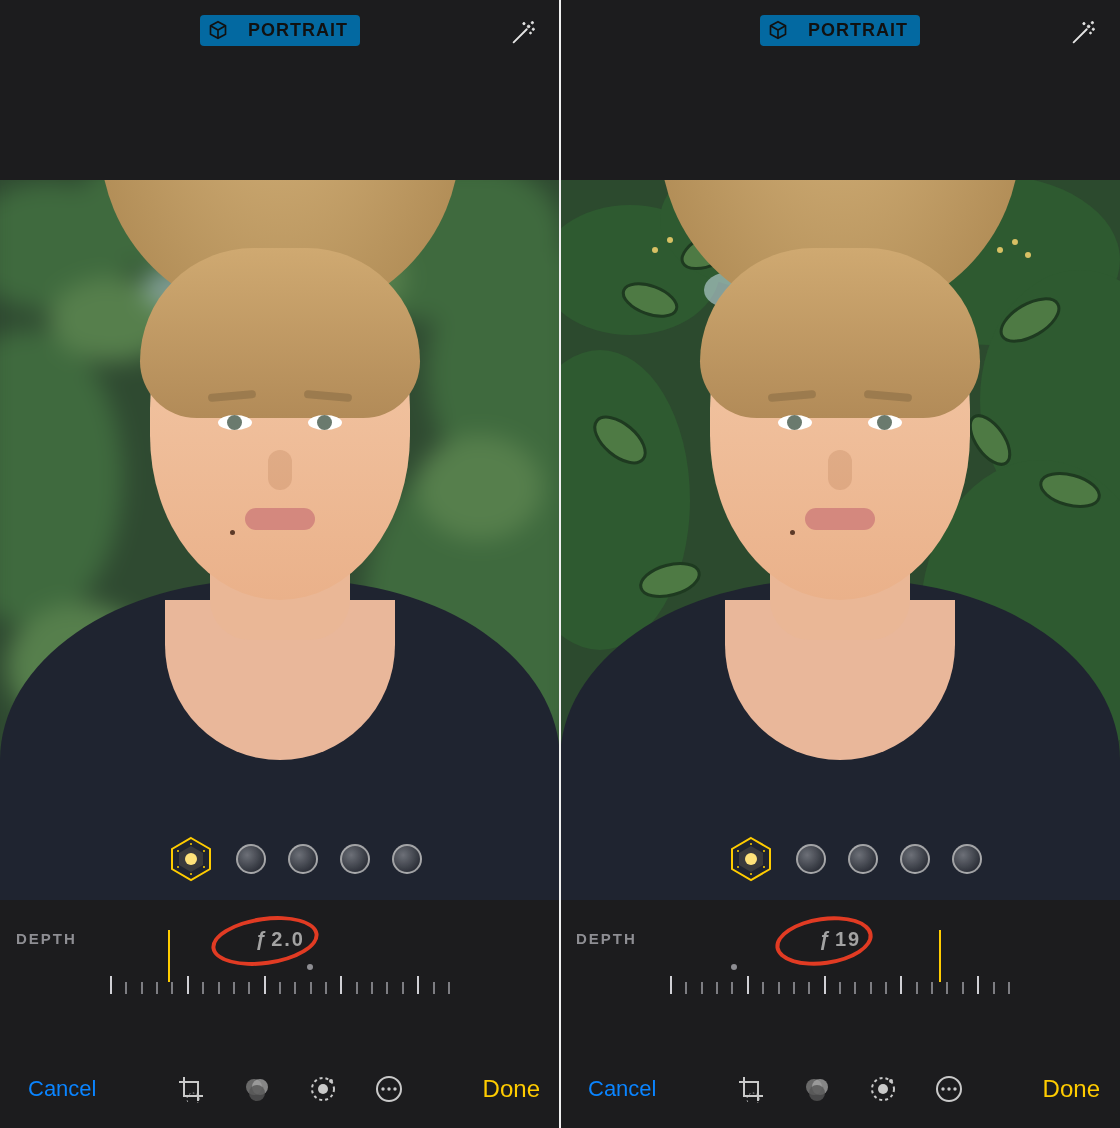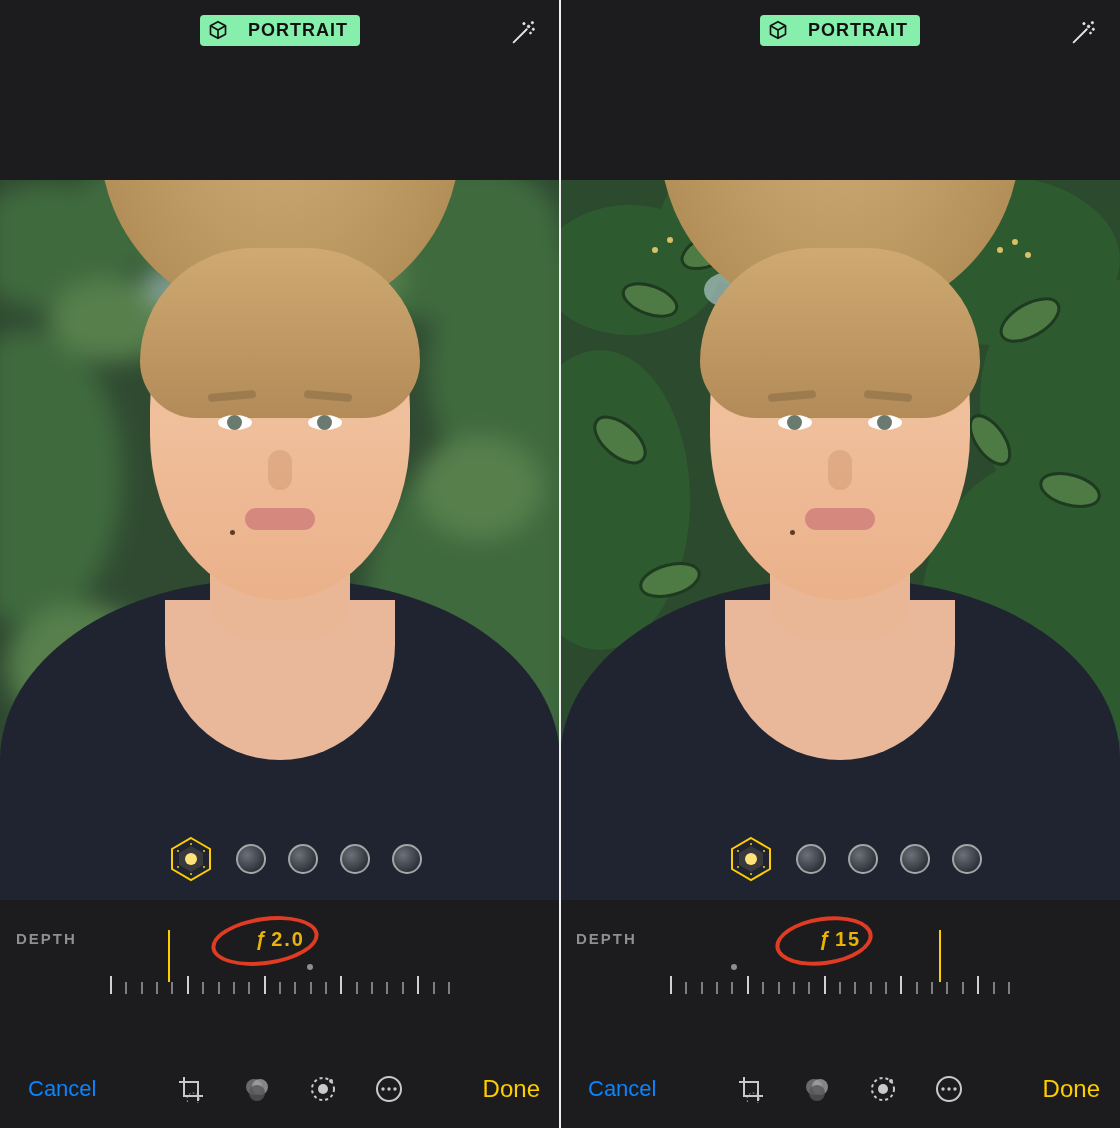--- a/index.html
+++ b/index.html
@@ -2,21 +2,21 @@
 <html><head>
 <meta charset="utf-8">
 <style>
   * { box-sizing: border-box; margin: 0; padding: 0; }
   html, body { width: 1120px; height: 1128px; background: #000; font-family: -apple-system, "Helvetica Neue", Arial, sans-serif; overflow: hidden; }
   .row { display: flex; width: 1120px; height: 1128px; }
   .phone { position: relative; width: 560px; height: 1128px; background: #1c1c1e; }
   .divider-v { position:absolute; left:559px; top:0; bottom:0; width:2px; background:#f0f0f0; z-index:50;}
   
   .topbar { position: relative; height: 60px; display:flex; align-items:center; justify-content:center; }
-  .portrait-badge { display:flex; align-items:center; gap:20px; background:#86efac; color:#111; font-weight:700; letter-spacing:1px; font-size:18px; padding:5px 12px 5px 8px; border-radius:4px; }
+  .portrait-badge { display:flex; align-items:center; gap:20px; background:#0369a1; color:#111; font-weight:700; letter-spacing:1px; font-size:18px; padding:5px 12px 5px 8px; border-radius:4px; }
   .portrait-badge svg { width:20px; height:20px; }
   .wand { position:absolute; right:22px; top:18px; width:30px; height:30px; }
   .wand svg { width:100%; height:100%; stroke:#e5e5e5; fill:#e5e5e5; }
   .topspacer { height:120px; background:#1c1c1e; }
   
   .photo { position:relative; height:720px; background:#2a3d2e; overflow:hidden; }
   
   .foliage { position:absolute; inset:0; }
   .blurred { filter: blur(11px); transform: scale(1.05); }
   
@@ -35,21 +35,21 @@
   .nose { position:absolute; top:180px; left:50%; transform:translateX(-50%); width:24px; height:40px; background:rgba(180,120,80,.25); border-radius:12px; }
   .lips { position:absolute; top:238px; left:50%; transform:translateX(-50%); width:70px; height:22px; background:#d4887e; border-radius:14px; }
   .mole { position:absolute; top:260px; left:80px; width:5px; height:5px; background:#5c3a28; border-radius:50%;}
   
   .lighting-row { position:absolute; bottom:18px; left:50%; transform:translateX(-50%); display:flex; align-items:center; gap:22px; }
   .hex-sel { width:46px; height:46px; }
   .ring { width:30px; height:30px; border:2px solid rgba(200,200,200,.75); border-radius:50%; background:radial-gradient(circle at 35% 35%, rgba(255,255,255,.35), rgba(0,0,0,.25)); }
   
   .depth-area { height:100px; position:relative; color:#c9c9c9; }
   .depth-label { position:absolute; left:16px; top:30px; font-size:15px; letter-spacing:2px; color:#8e8e93; font-weight:600; }
-  .fval { position:absolute; left:50%; transform:translateX(-50%); top:28px; font-size:20px; letter-spacing:2px; color:#eab308; font-weight:600;text-align:right; }
+  .fval { position:absolute; left:50%; transform:translateX(-50%); top:28px; font-size:20px; letter-spacing:2px; color:#a3a3a3; font-weight:600;text-align:right; }
   .fval .fchar { font-style:italic; margin-right:3px; }
   .ticks { position:absolute; left:50%; transform:translateX(-50%); bottom:6px; width:340px; height:30px; }
   .tick-row { display:flex; justify-content:space-between; align-items:flex-end; height:100%; }
   .tick { width:2px; height:12px; background:#7d7d82; }
   .tick.major { height:18px; background:#d0d0d5; }
   .indicator { position:absolute; top:-34px; width:2px; height:52px; background:#ffcc00; }
   .dot { position:absolute; bottom:30px; width:6px; height:6px; border-radius:50%; background:#8e8e93; }
   
   .anno { position:absolute; border:4px solid #e13b23; border-radius:50%; pointer-events:none; transform:rotate(-8deg); }
   
@@ -327,21 +327,21 @@
         </div>
         <div class="ring"></div>
         <div class="ring"></div>
         <div class="ring"></div>
         <div class="ring" style="margin-right:-30px;"></div>
       </div>
     </div>
 
     <div class="depth-area">
       <span class="depth-label">DEPTH</span>
-      <span class="fval"><span class="fchar">ƒ</span><span>15</span></span>
+      <span class="fval"><span class="fchar">ƒ</span><span>19</span></span>
       <div class="anno" style="left: 215px; top: 17px; width: 98px; height: 48px;"></div>
       <div class="dot" style="left: calc(50% - 108.8px);"></div>
       <div class="ticks">
         <div class="indicator" style="left: 79%;"></div>
         <div class="tick-row">
             <div class="tick major"></div>
             <div class="tick"></div>
             <div class="tick"></div>
             <div class="tick"></div>
             <div class="tick"></div>

